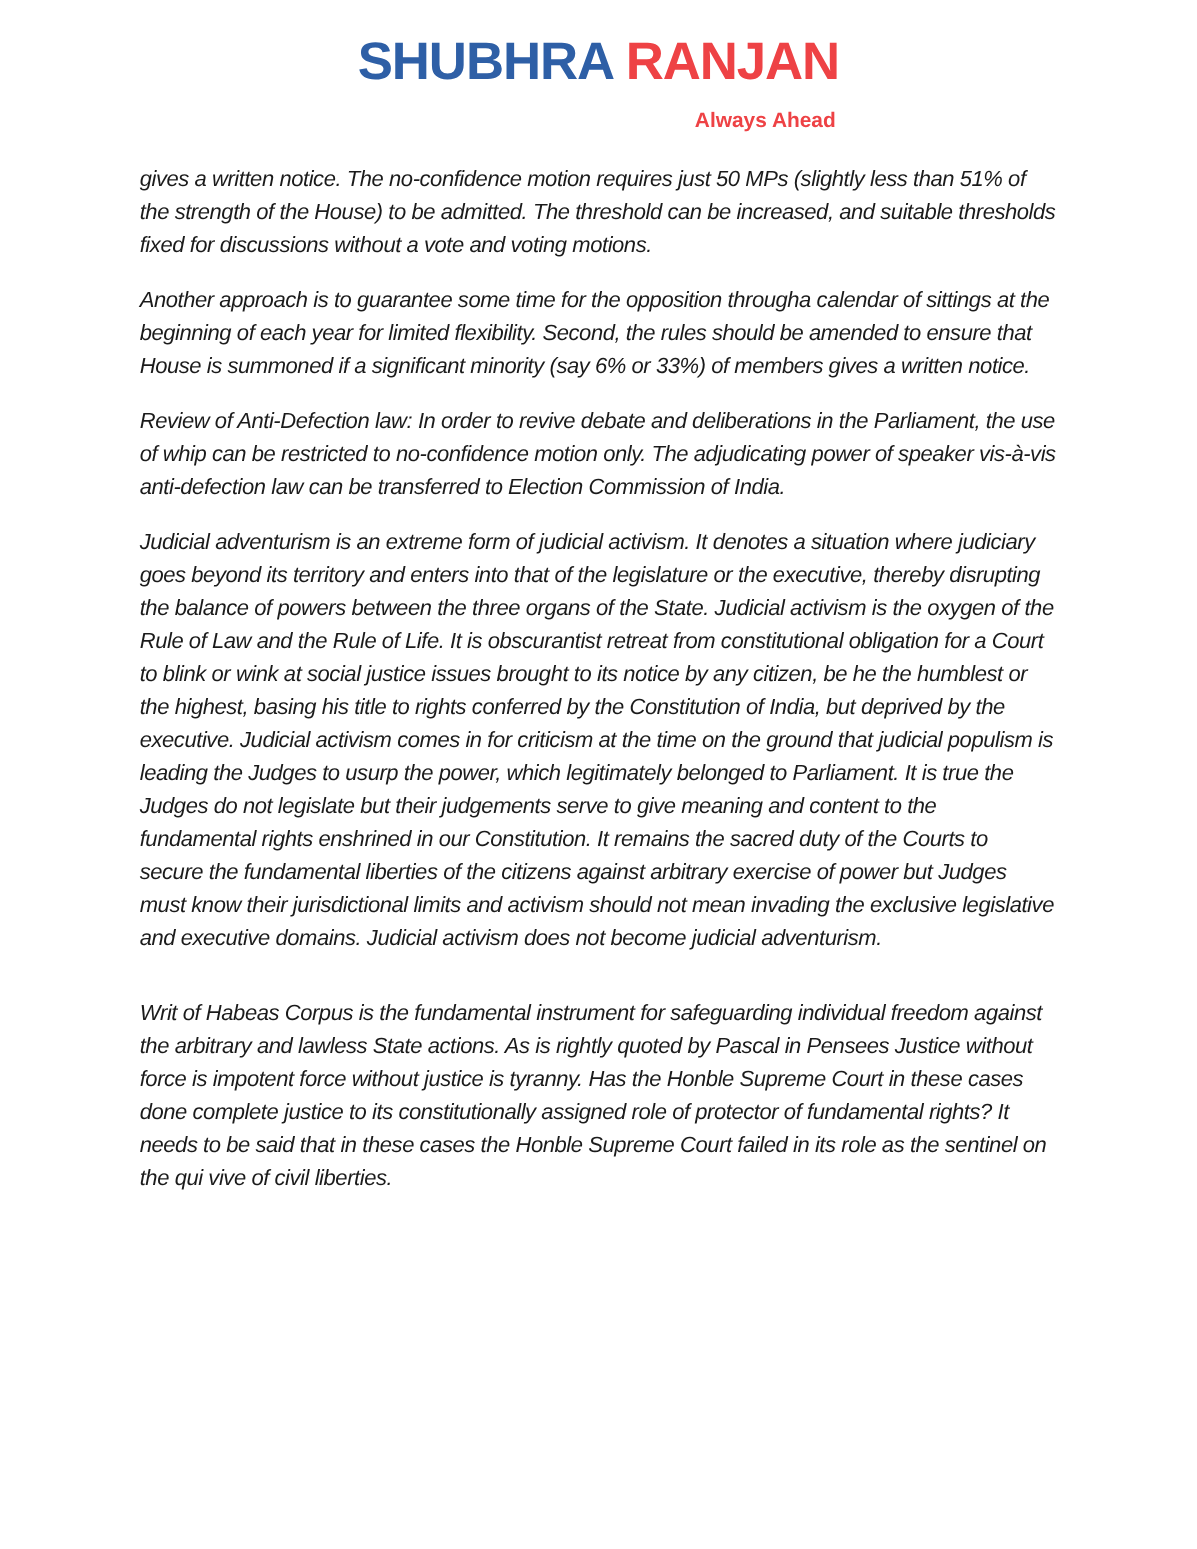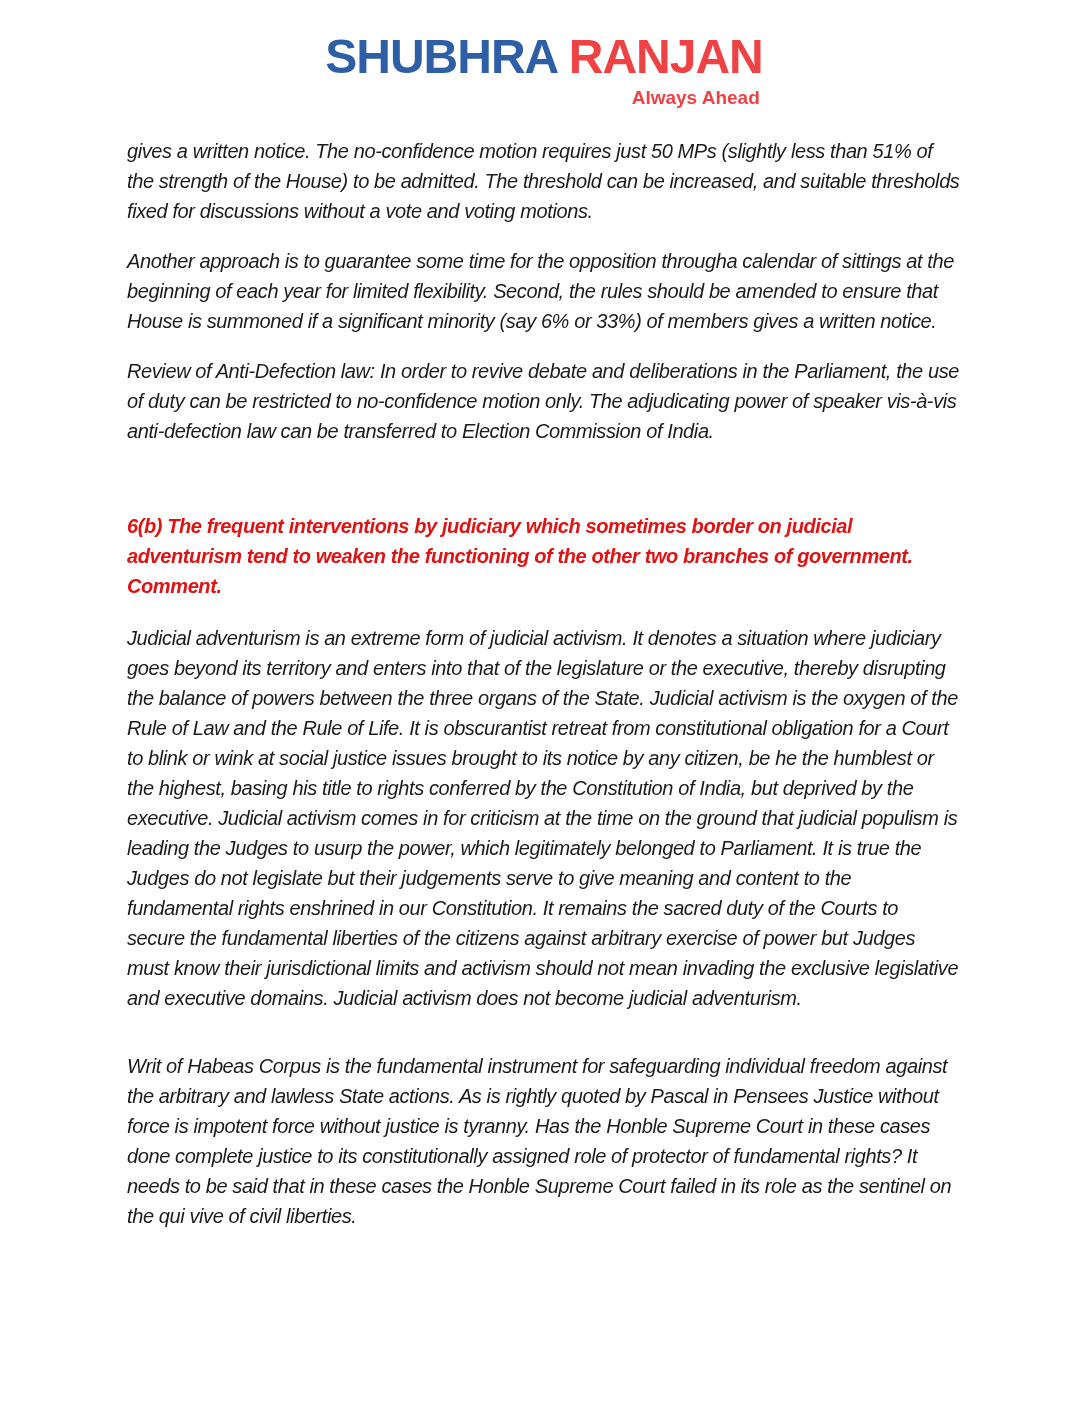--- a/index.html
+++ b/index.html
@@ -36,21 +36,21 @@
     white-space:nowrap;
     text-align:left;
   }
   .logo-blue{color:var(--logo-blue);}
   .logo-red{color:var(--logo-red);}
   .tagline{
     color:var(--logo-red);
     font-weight:700;
     font-size:19px;
     line-height:1.2;
-    margin-top:6px;
+    margin-top:18px;
     padding-right:3px;
   }
   .content{
     margin:26px 0 0 127px;
     width:833px;
     color:var(--body-text);
     font-style:italic;
     font-size:20px;
     letter-spacing:-0.4px;
     line-height:30px;
@@ -79,19 +79,18 @@
         <span class="logo-blue">SHUBHRA</span>
         <span class="logo-red">RANJAN</span>
       </div>
       <div class="tagline">Always Ahead</div>
     </div>
   </header>
 
   <main class="content">
     <p class="para">gives a written notice. The no-confidence motion requires just 50 MPs (slightly less than 51% of the strength of the House) to be admitted. The threshold can be increased, and suitable thresholds fixed for discussions without a vote and voting motions.</p>
     <p class="para">Another approach is to guarantee some time for the opposition througha calendar of sittings at the beginning of each year for limited flexibility. Second, the rules should be amended to ensure that House is summoned if a significant minority (say 6% or 33%) of members gives a written notice.</p>
-    <p class="para">Review of Anti-Defection law: In order to revive debate and deliberations in the Parliament, the use of duty can be restricted to no-confidence motion only. The adjudicating power of speaker vis-à-vis anti-defection law can be transferred to Election Commission of India.</p>
-    <p class="para heading">6(b) The frequent interventions by judiciary which sometimes border on judicial adventurism tend to weaken the functioning of the other two branches of government. Comment.</p>
+    <p class="para">Review of Anti-Defection law: In order to revive debate and deliberations in the Parliament, the use of whip can be restricted to no-confidence motion only. The adjudicating power of speaker vis-à-vis anti-defection law can be transferred to Election Commission of India.</p>
     <p class="para">Judicial adventurism is an extreme form of judicial activism. It denotes a situation where judiciary goes beyond its territory and enters into that of the legislature or the executive, thereby disrupting the balance of powers between the three organs of the State. Judicial activism is the oxygen of the Rule of Law and the Rule of Life. It is obscurantist retreat from constitutional obligation for a Court to blink or wink at social justice issues brought to its notice by any citizen, be he the humblest or the highest, basing his title to rights conferred by the Constitution of India, but deprived by the executive. Judicial activism comes in for criticism at the time on the ground that judicial populism is leading the Judges to usurp the power, which legitimately belonged to Parliament. It is true the Judges do not legislate but their judgements serve to give meaning and content to the fundamental rights enshrined in our Constitution. It remains the sacred duty of the Courts to secure the fundamental liberties of the citizens against arbitrary exercise of power but Judges must know their jurisdictional limits and activism should not mean invading the exclusive legislative and executive domains. Judicial activism does not become judicial adventurism.</p>
     <p class="para last">Writ of Habeas Corpus is the fundamental instrument for safeguarding individual freedom against the arbitrary and lawless State actions. As is rightly quoted by Pascal in Pensees Justice without force is impotent force without justice is tyranny. Has the Honble Supreme Court in these cases done complete justice to its constitutionally assigned role of protector of fundamental rights? It needs to be said that in these cases the Honble Supreme Court failed in its role as the sentinel on the qui vive of civil liberties.</p>
   </main>
 
 </div>
 
 </body></html>

